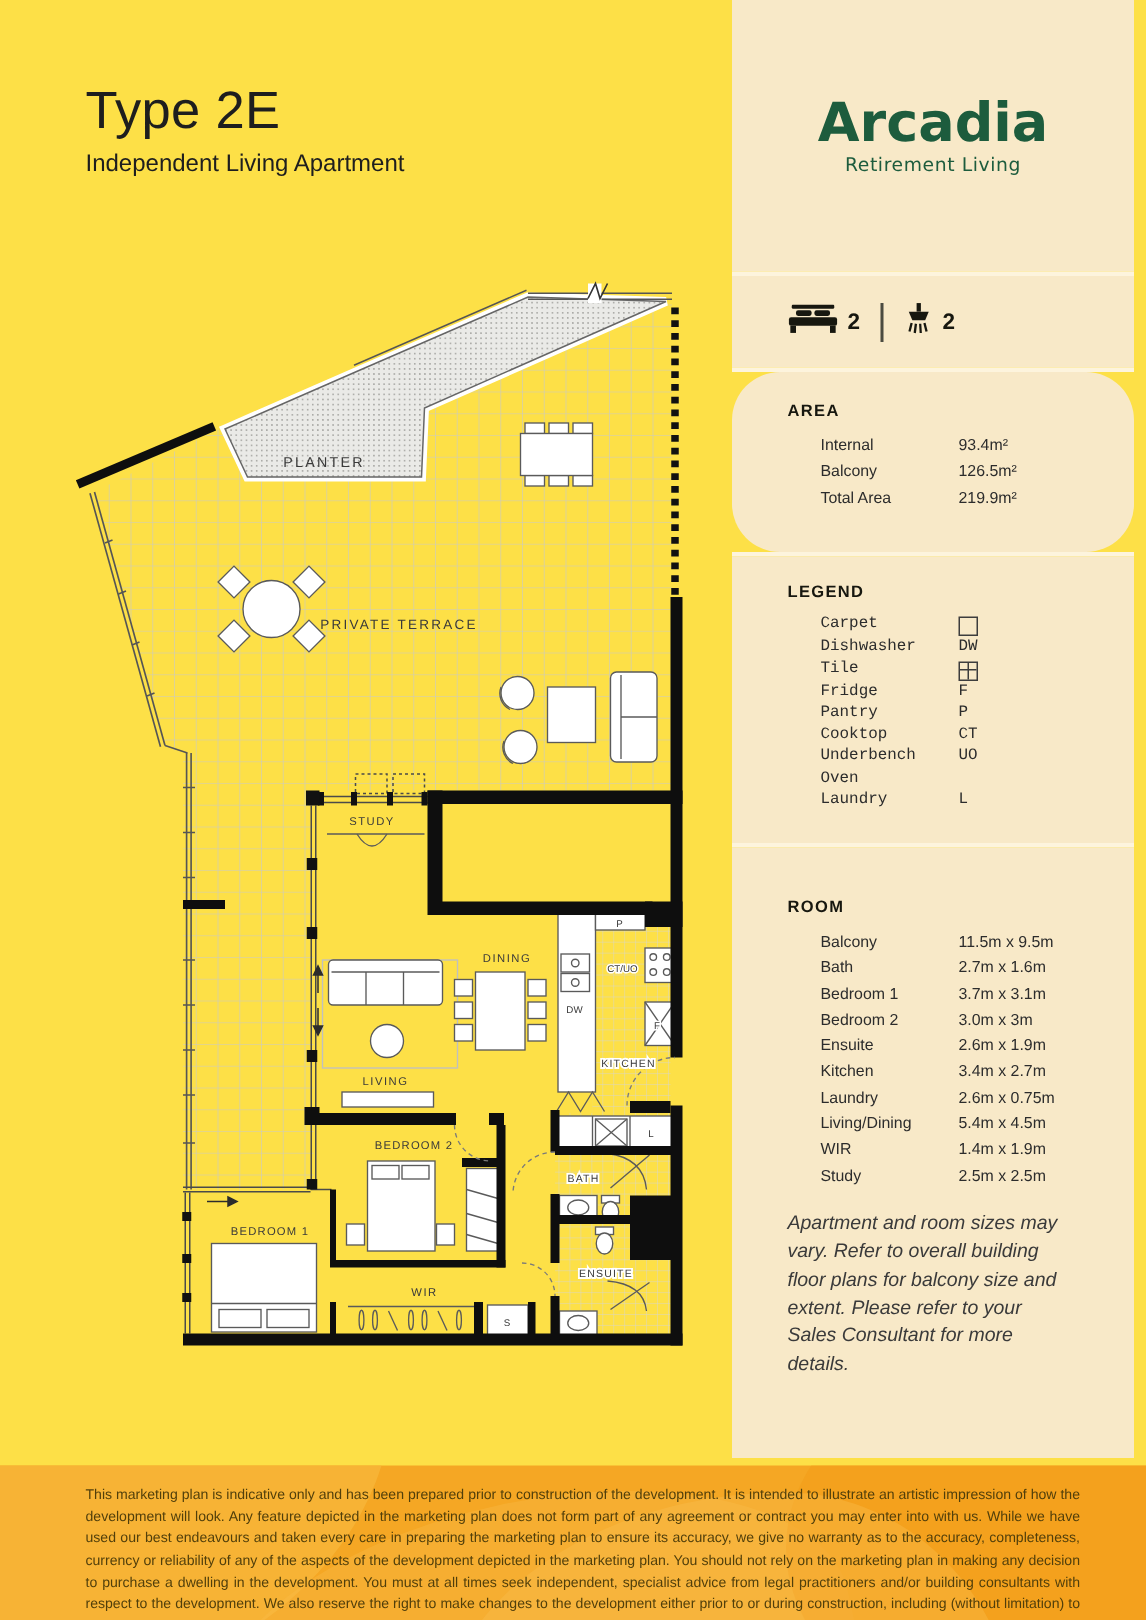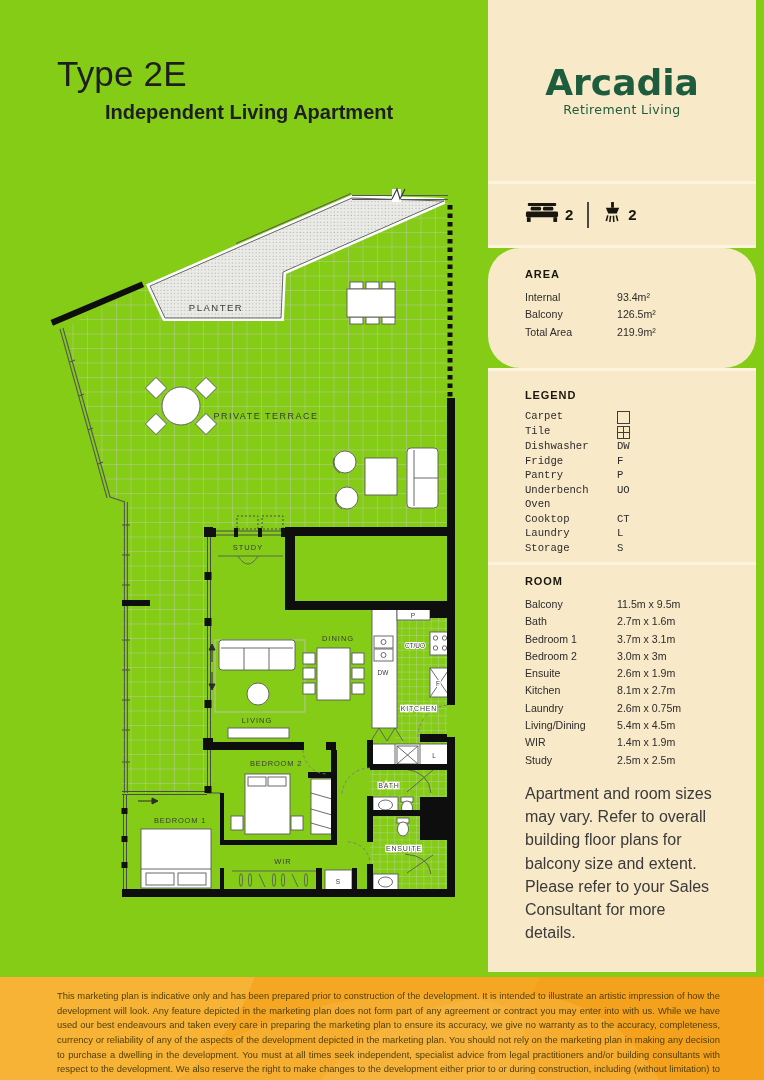--- a/index.html
+++ b/index.html
@@ -1,45 +1,45 @@
 <!DOCTYPE html>
 <html><head>
 <meta charset="utf-8">
 <style>
   html,body{margin:0;padding:0;}
-  .page{position:relative;width:764px;height:1080px;background:#84cc16;overflow:hidden;
+  .page{position:relative;width:764px;height:1080px;background:#fde047;overflow:hidden;
         font-family:"Liberation Sans",sans-serif;color:#1f1f1f;}
   
   .title-block{position:absolute;left:57px;top:54px;}
   .title-block h1{margin:0;font-size:35px;font-weight:500;letter-spacing:.2px;color:#1e1e1e;}
-  .title-block .subtitle{margin-top:7px;font-size:20px;font-weight:700;color:#1e1e1e;margin-left:48px;}
+  .title-block .subtitle{margin-top:7px;font-size:16px;font-weight:400;color:#1e1e1e;}
   
   .sidebar{position:absolute;left:488px;top:0;width:268px;height:972px;}
   .sec{background:#f8e9c8;}
   .gap{height:3px;background:#fdf4dd;}
   .sec-logo{height:181px;display:flex;flex-direction:column;align-items:center;justify-content:center;}
   .logo-word{font-family:"DejaVu Sans",sans-serif;font-weight:700;font-size:36px;color:#1d5c3d;line-height:1;}
   .logo-tag{font-family:"DejaVu Sans",sans-serif;font-size:12.5px;color:#1d5c3d;margin-top:1px;letter-spacing:.4px;}
   .sec-stats{height:61px;display:flex;align-items:center;padding-left:37px;box-sizing:border-box;}
   .stat-num{font-size:15px;font-weight:700;margin-left:6px;color:#17170f;}
   .stat-divider{width:2px;height:26px;background:#4b4b40;margin:0 14px;}
   .sec-area{height:120px;border-radius:32px;}
   .sec-legend{height:191px;}
   .sec-room{height:407px;}
   .sec-pad{padding:20px 0 0 37px;box-sizing:border-box;height:100%;}
   .sec-h{font-size:11px;font-weight:700;letter-spacing:.9px;color:#17170f;}
   .rows{margin-top:9px;}
-  .row{display:flex;font-size:10.6px;color:#2c2c2c;line-height:17.4px;}
+  .row{display:flex;font-size:10.6px;color:#2c2c2c;line-height:17.4px;margin-left:22px;}
   .row .lbl{width:92px;flex:none;}
   .sec-legend .row{line-height:14.5px;font-family:Liberation Mono, monospace;}
   .sec-room .row{line-height:17.3px;}
   .swatch{width:11px;height:11px;border:1.3px solid #3d3d3d;background:transparent;margin-top:2px;flex:none;}
   .swatch.tile{background-image:linear-gradient(#3d3d3d,#3d3d3d),linear-gradient(#3d3d3d,#3d3d3d);
      background-size:1.3px 100%,100% 1.3px;background-position:center center;background-repeat:no-repeat;}
-  .note{margin-top:13px;width:188px;font-size:16px;line-height:1.45;color:#3a3a3a;}
+  .note{margin-top:13px;width:188px;font-style:italic;font-size:13px;line-height:1.45;color:#3a3a3a;}
   
   .footer{position:absolute;left:0;top:977px;width:764px;height:103px;background:#f5a724;overflow:hidden;}
   .sw{position:absolute;}
   .sw1{left:-70px;top:-50px;width:320px;height:230px;background:#f8b63a;border-radius:0 0 100% 0;transform:rotate(6deg);opacity:.8;}
   .sw2{left:140px;top:24px;width:430px;height:210px;background:#f9bd4b;border-radius:50% 50% 0 50%;transform:rotate(-12deg);opacity:.35;}
   .sw3{right:-90px;top:-70px;width:330px;height:250px;background:#f29d18;border-radius:50%;opacity:.55;}
   .sw4{left:38%;bottom:-85px;width:390px;height:170px;background:#f9c054;border-radius:60% 40% 0 0/100% 100% 0 0;opacity:.35;}
   .disclaimer{position:absolute;left:57px;right:44px;top:12px;font-size:9.4px;line-height:1.56;
      color:#513f0b;text-align:justify;}
   
@@ -401,58 +401,54 @@
 
     <div class="sec sec-legend">
       <div class="sec-pad" style="padding-top:18px;">
         <div class="sec-h">LEGEND</div>
         <div class="rows" style="margin-top:8px;">
           <div class="row">
               <span class="lbl">Carpet</span>
               <span class="swatch"></span>
             </div>
           <div class="row">
+              <span class="lbl">Dishwasher</span>
+              <span>DW</span>
+            </div>
+          <div class="row">
               <span class="lbl">Tile</span>
               <span class="swatch tile"></span>
             </div>
           <div class="row">
-              <span class="lbl">Dishwasher</span>
-              <span>DW</span>
-            </div>
-          <div class="row">
               <span class="lbl">Fridge</span>
               <span>F</span>
             </div>
           <div class="row">
               <span class="lbl">Pantry</span>
               <span>P</span>
             </div>
           <div class="row">
+              <span class="lbl">Cooktop</span>
+              <span>CT</span>
+            </div>
+          <div class="row">
               <span class="lbl">Underbench Oven</span>
               <span>UO</span>
             </div>
           <div class="row">
-              <span class="lbl">Cooktop</span>
-              <span>CT</span>
-            </div>
-          <div class="row">
               <span class="lbl">Laundry</span>
               <span>L</span>
-            </div>
-          <div class="row">
-              <span class="lbl">Storage</span>
-              <span>S</span>
             </div>
         </div>
       </div>
     </div>
     <div class="gap"></div>
 
     <div class="sec sec-room">
-      <div class="sec-pad" style="padding-top:10px;">
+      <div class="sec-pad" style="padding-top:34px;">
         <div class="sec-h">ROOM</div>
         <div class="rows">
           <div class="row">
               <span class="lbl">Balcony</span>
               <span>11.5m x 9.5m</span>
             </div>
           <div class="row">
               <span class="lbl">Bath</span>
               <span>2.7m x 1.6m</span>
             </div>
@@ -463,21 +459,21 @@
           <div class="row">
               <span class="lbl">Bedroom 2</span>
               <span>3.0m x 3m</span>
             </div>
           <div class="row">
               <span class="lbl">Ensuite</span>
               <span>2.6m x 1.9m</span>
             </div>
           <div class="row">
               <span class="lbl">Kitchen</span>
-              <span>8.1m x 2.7m</span>
+              <span>3.4m x 2.7m</span>
             </div>
           <div class="row">
               <span class="lbl">Laundry</span>
               <span>2.6m x 0.75m</span>
             </div>
           <div class="row">
               <span class="lbl">Living/Dining</span>
               <span>5.4m x 4.5m</span>
             </div>
           <div class="row">

